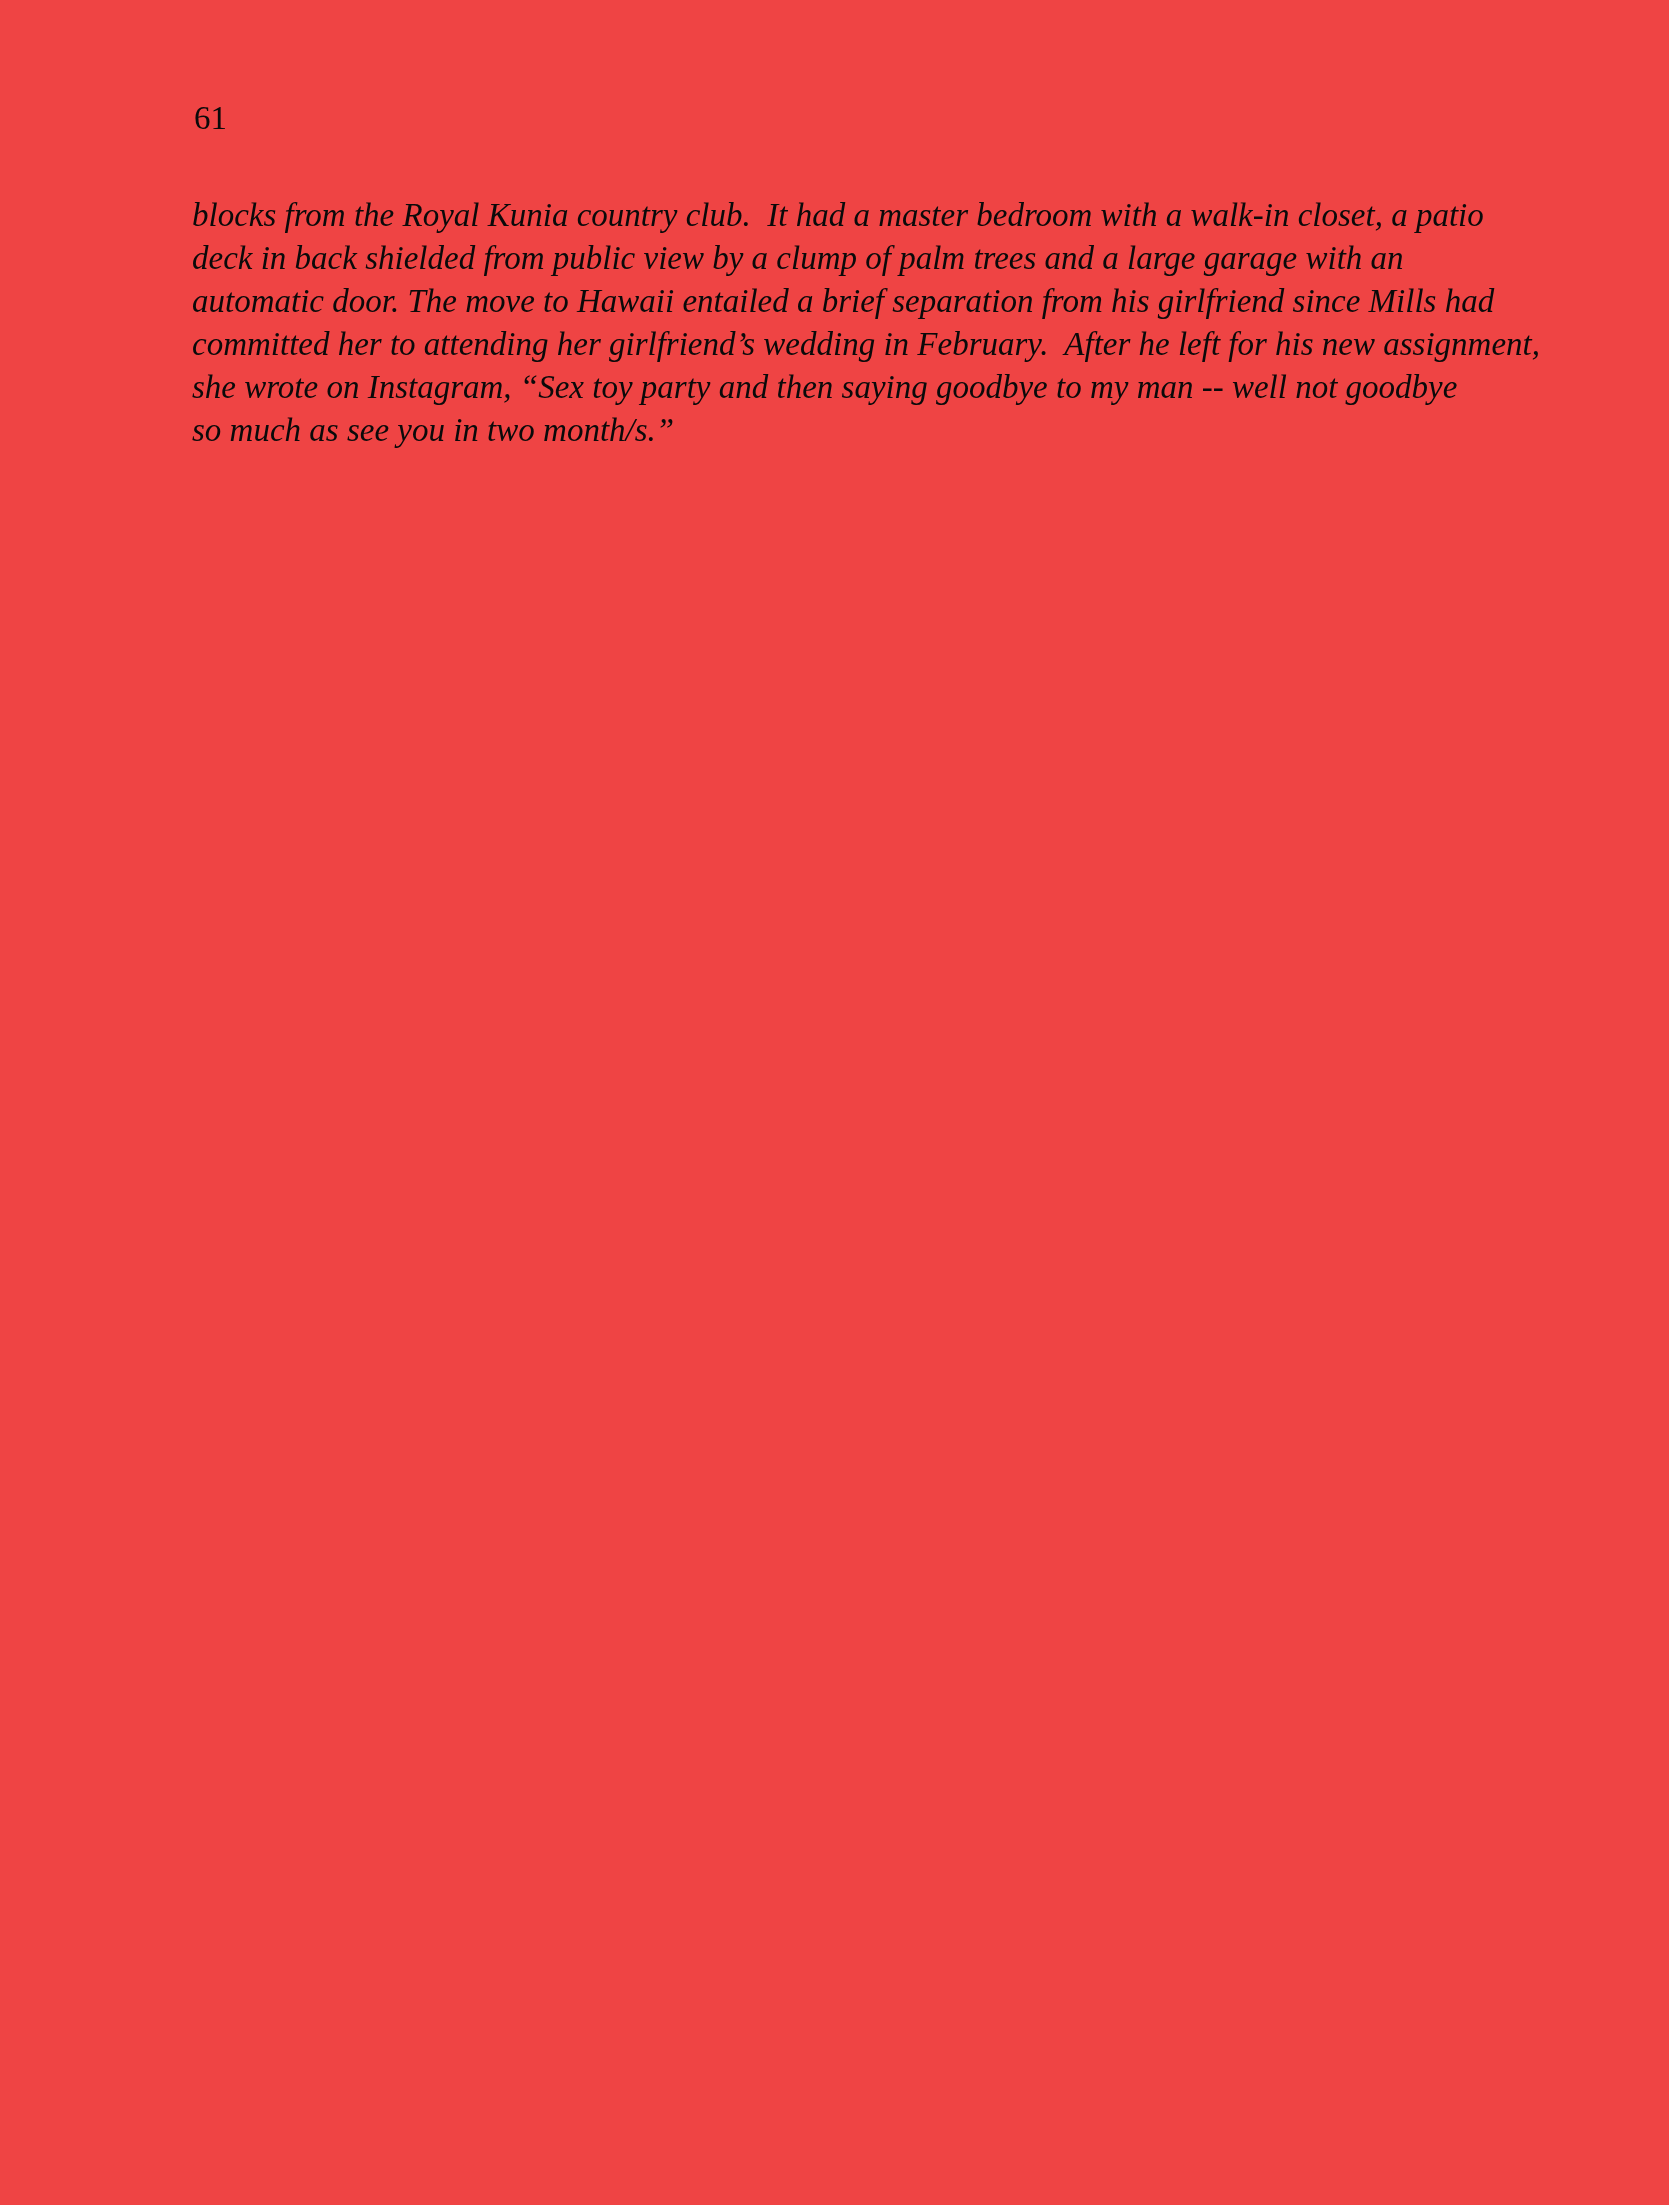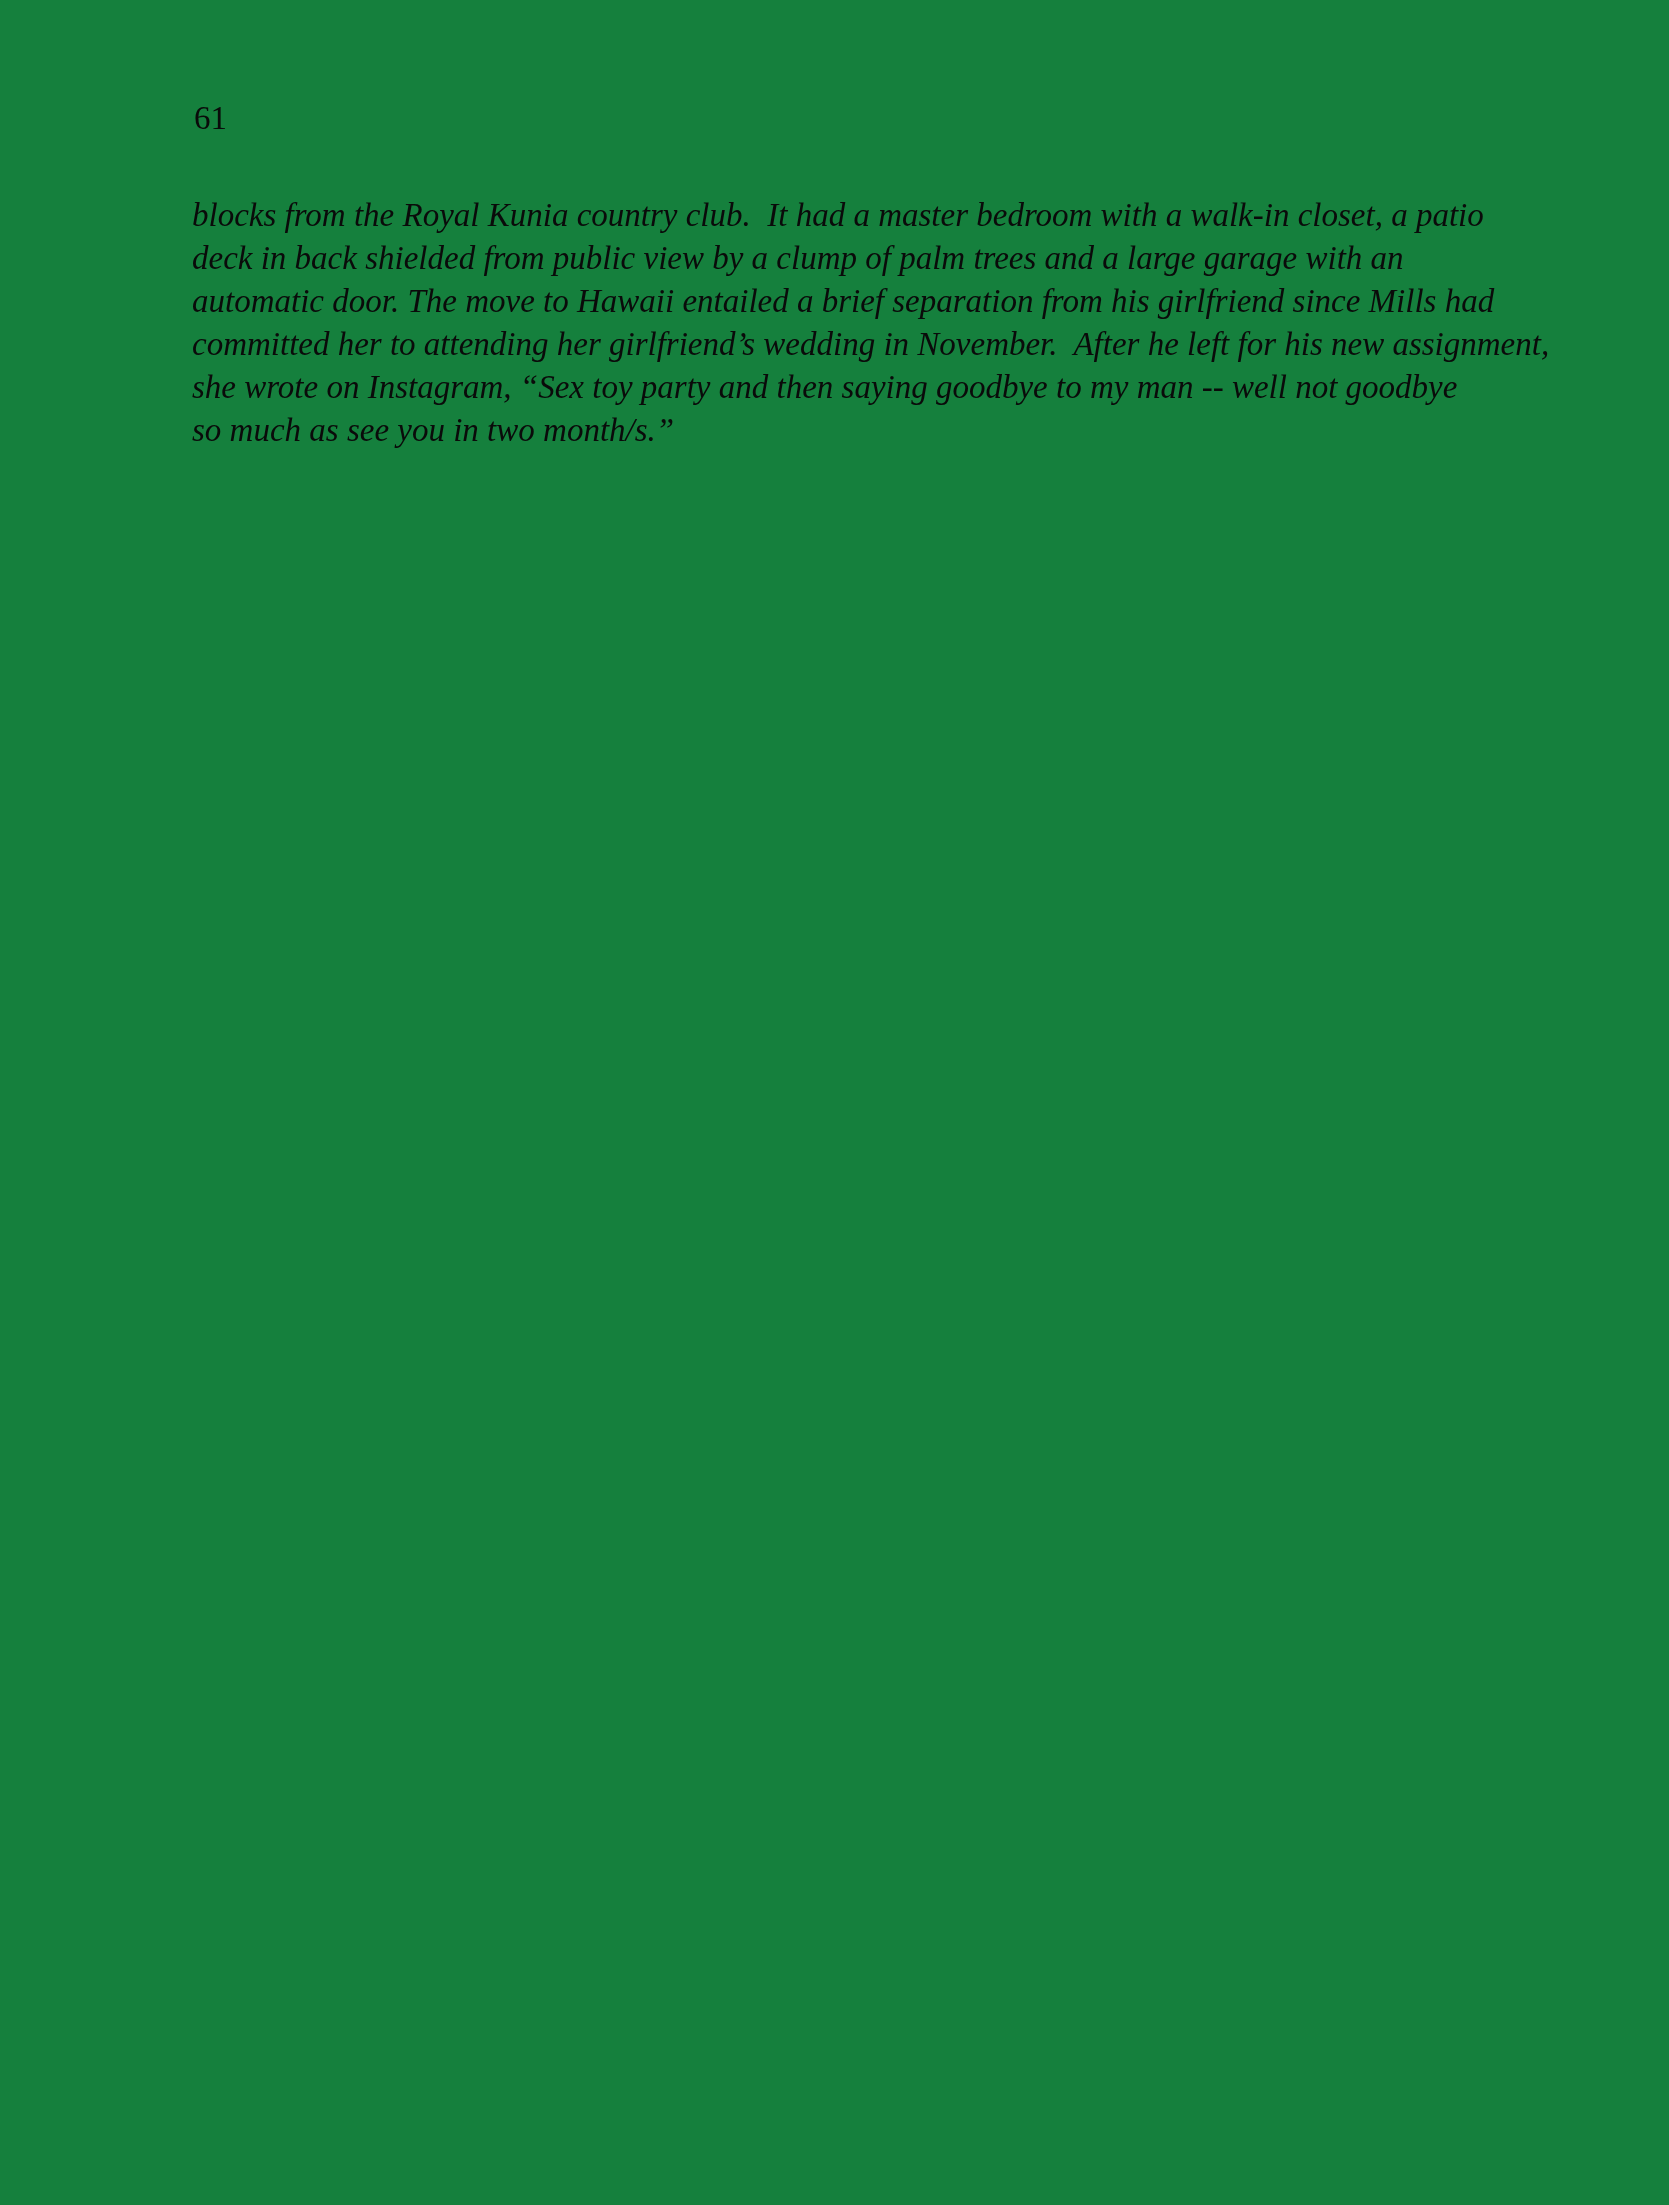--- a/index.html
+++ b/index.html
@@ -4,21 +4,21 @@
 <style>
   * { margin: 0; padding: 0; box-sizing: border-box; }
   html, body {
     background: #ffffff;
     font-family: "Liberation Serif", "DejaVu Serif", serif;
   }
   .page {
     position: relative;
     width: 1669px;
     height: 2205px;
-    background: #15803d;
+    background: #ef4444;
     color: #000000;
     overflow: hidden;
   }
   .page-number {
     position: absolute;
     left: 194px;
     top: 97px;
     font-size: 33px;
     line-height: 43px;
     color: #0a0a0a;
@@ -50,20 +50,20 @@
 <body>
 
 <div class="page">
 
   <div class="page-number">61</div>
 
   <div class="body-text">
       <div class="line">blocks from the Royal Kunia country club.  It had a master bedroom with a walk-in closet, a patio</div>
       <div class="line">deck in back shielded from public view by a clump of palm trees and a large garage with an</div>
       <div class="line">automatic door. The move to Hawaii entailed a brief separation from his girlfriend since Mills had</div>
-      <div class="line">committed her to attending her girlfriend’s wedding in November.  After he left for his new assignment,</div>
+      <div class="line">committed her to attending her girlfriend’s wedding in February.  After he left for his new assignment,</div>
       <div class="line">she wrote on Instagram, “Sex toy party and then saying goodbye to my man -- well not goodbye</div>
       <div class="line">so much as see you in two month/s.”</div>
     </div>
 
 
 </div>
 
 
 </body></html>

